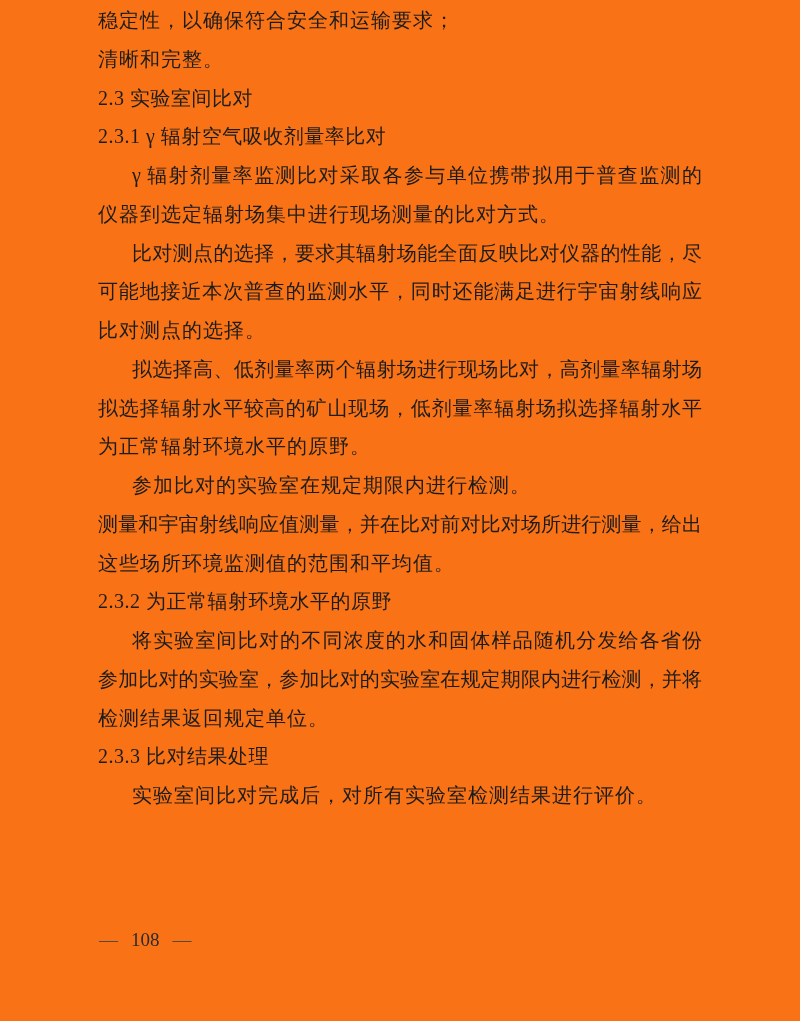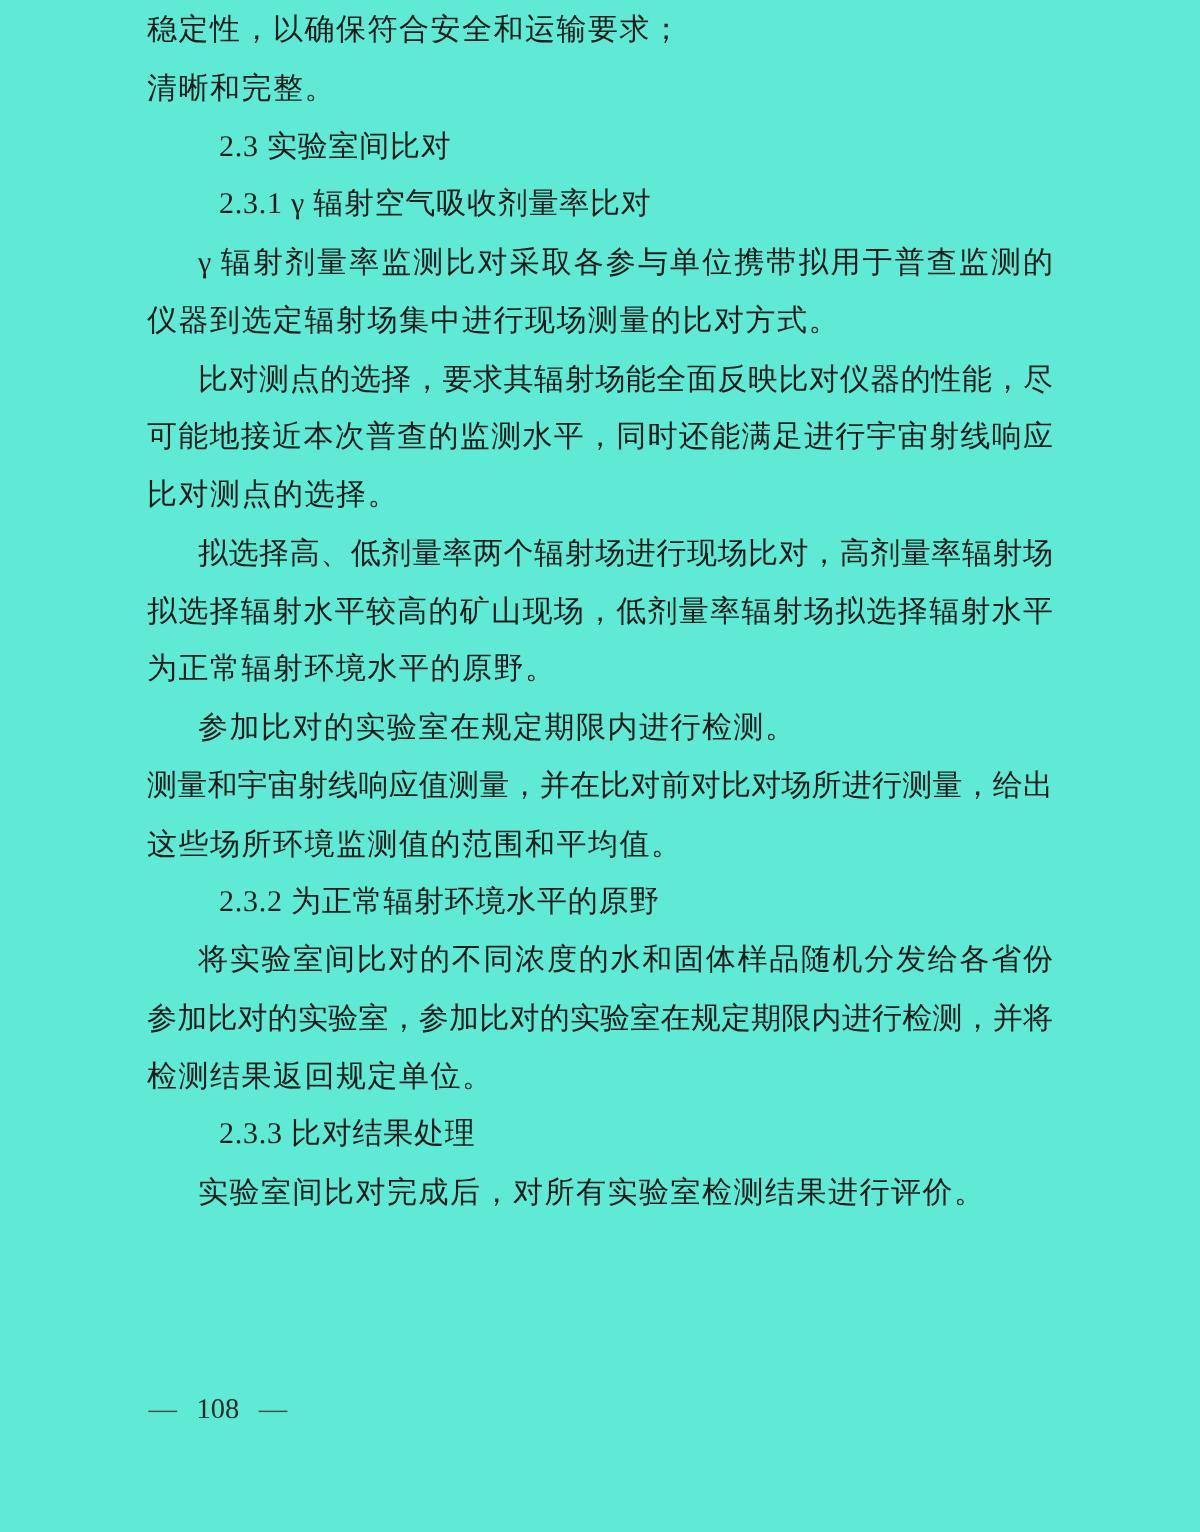--- a/index.html
+++ b/index.html
@@ -4,21 +4,21 @@
 <style>
   html, body {
     margin: 0;
     padding: 0;
     background: #ffffff;
   }
   .page {
     position: relative;
     width: 800px;
     height: 1021px;
-    background: #5eead4;
+    background: #f97316;
     overflow: hidden;
     font-family: "Liberation Serif", "DejaVu Serif", serif;
     color: #1c1c1c;
   }
   .content {
     position: absolute;
     left: 98px;
     top: 1px;
     width: 604px;
   }
@@ -34,21 +34,21 @@
   .j {
     white-space: normal;
     letter-spacing: 0;
     text-align: justify;
     text-align-last: justify;
   }
   
   .ind { text-indent: 34px; }
   
   .ip { text-indent: 24px; }
-  .heading { letter-spacing: 0.5px; margin-left: 48px; }
+  .heading { letter-spacing: 0.5px; }
   .footer {
     position: absolute;
     left: 99px;
     top: 928px;
     display: flex;
     align-items: center;
     gap: 13px;
     font-size: 19px;
     line-height: 24px;
     color: #2a2a2a;

